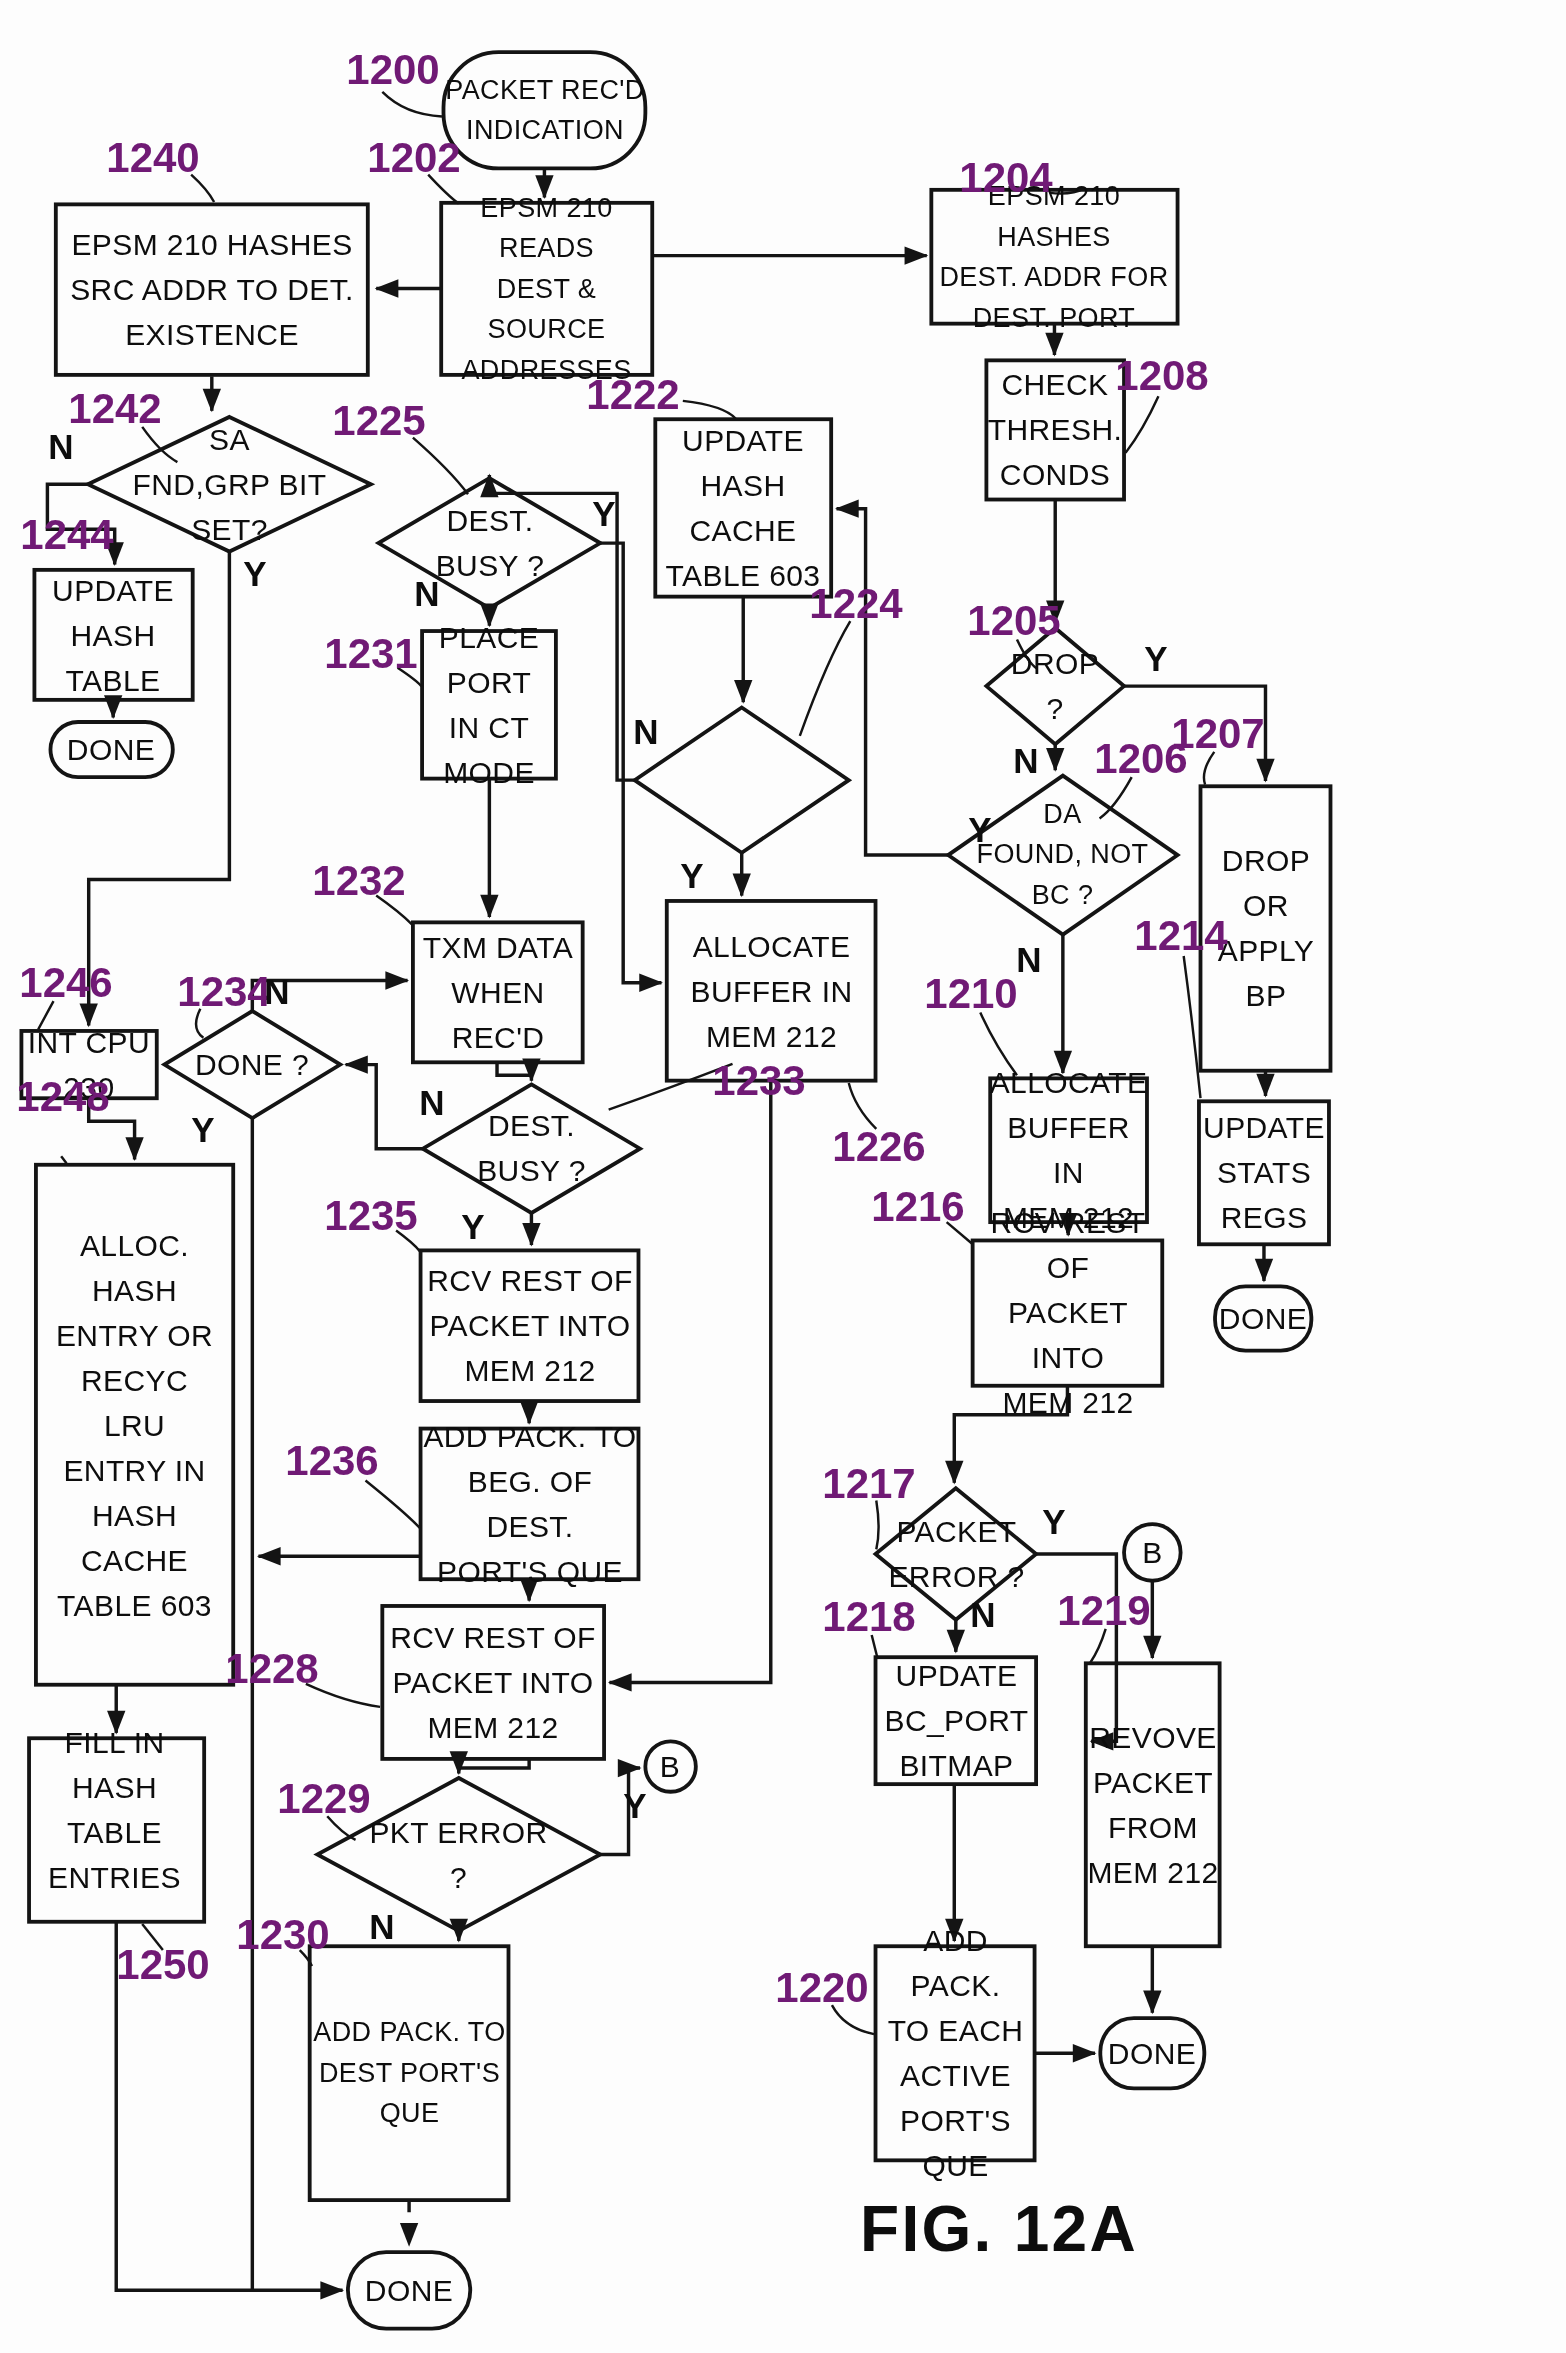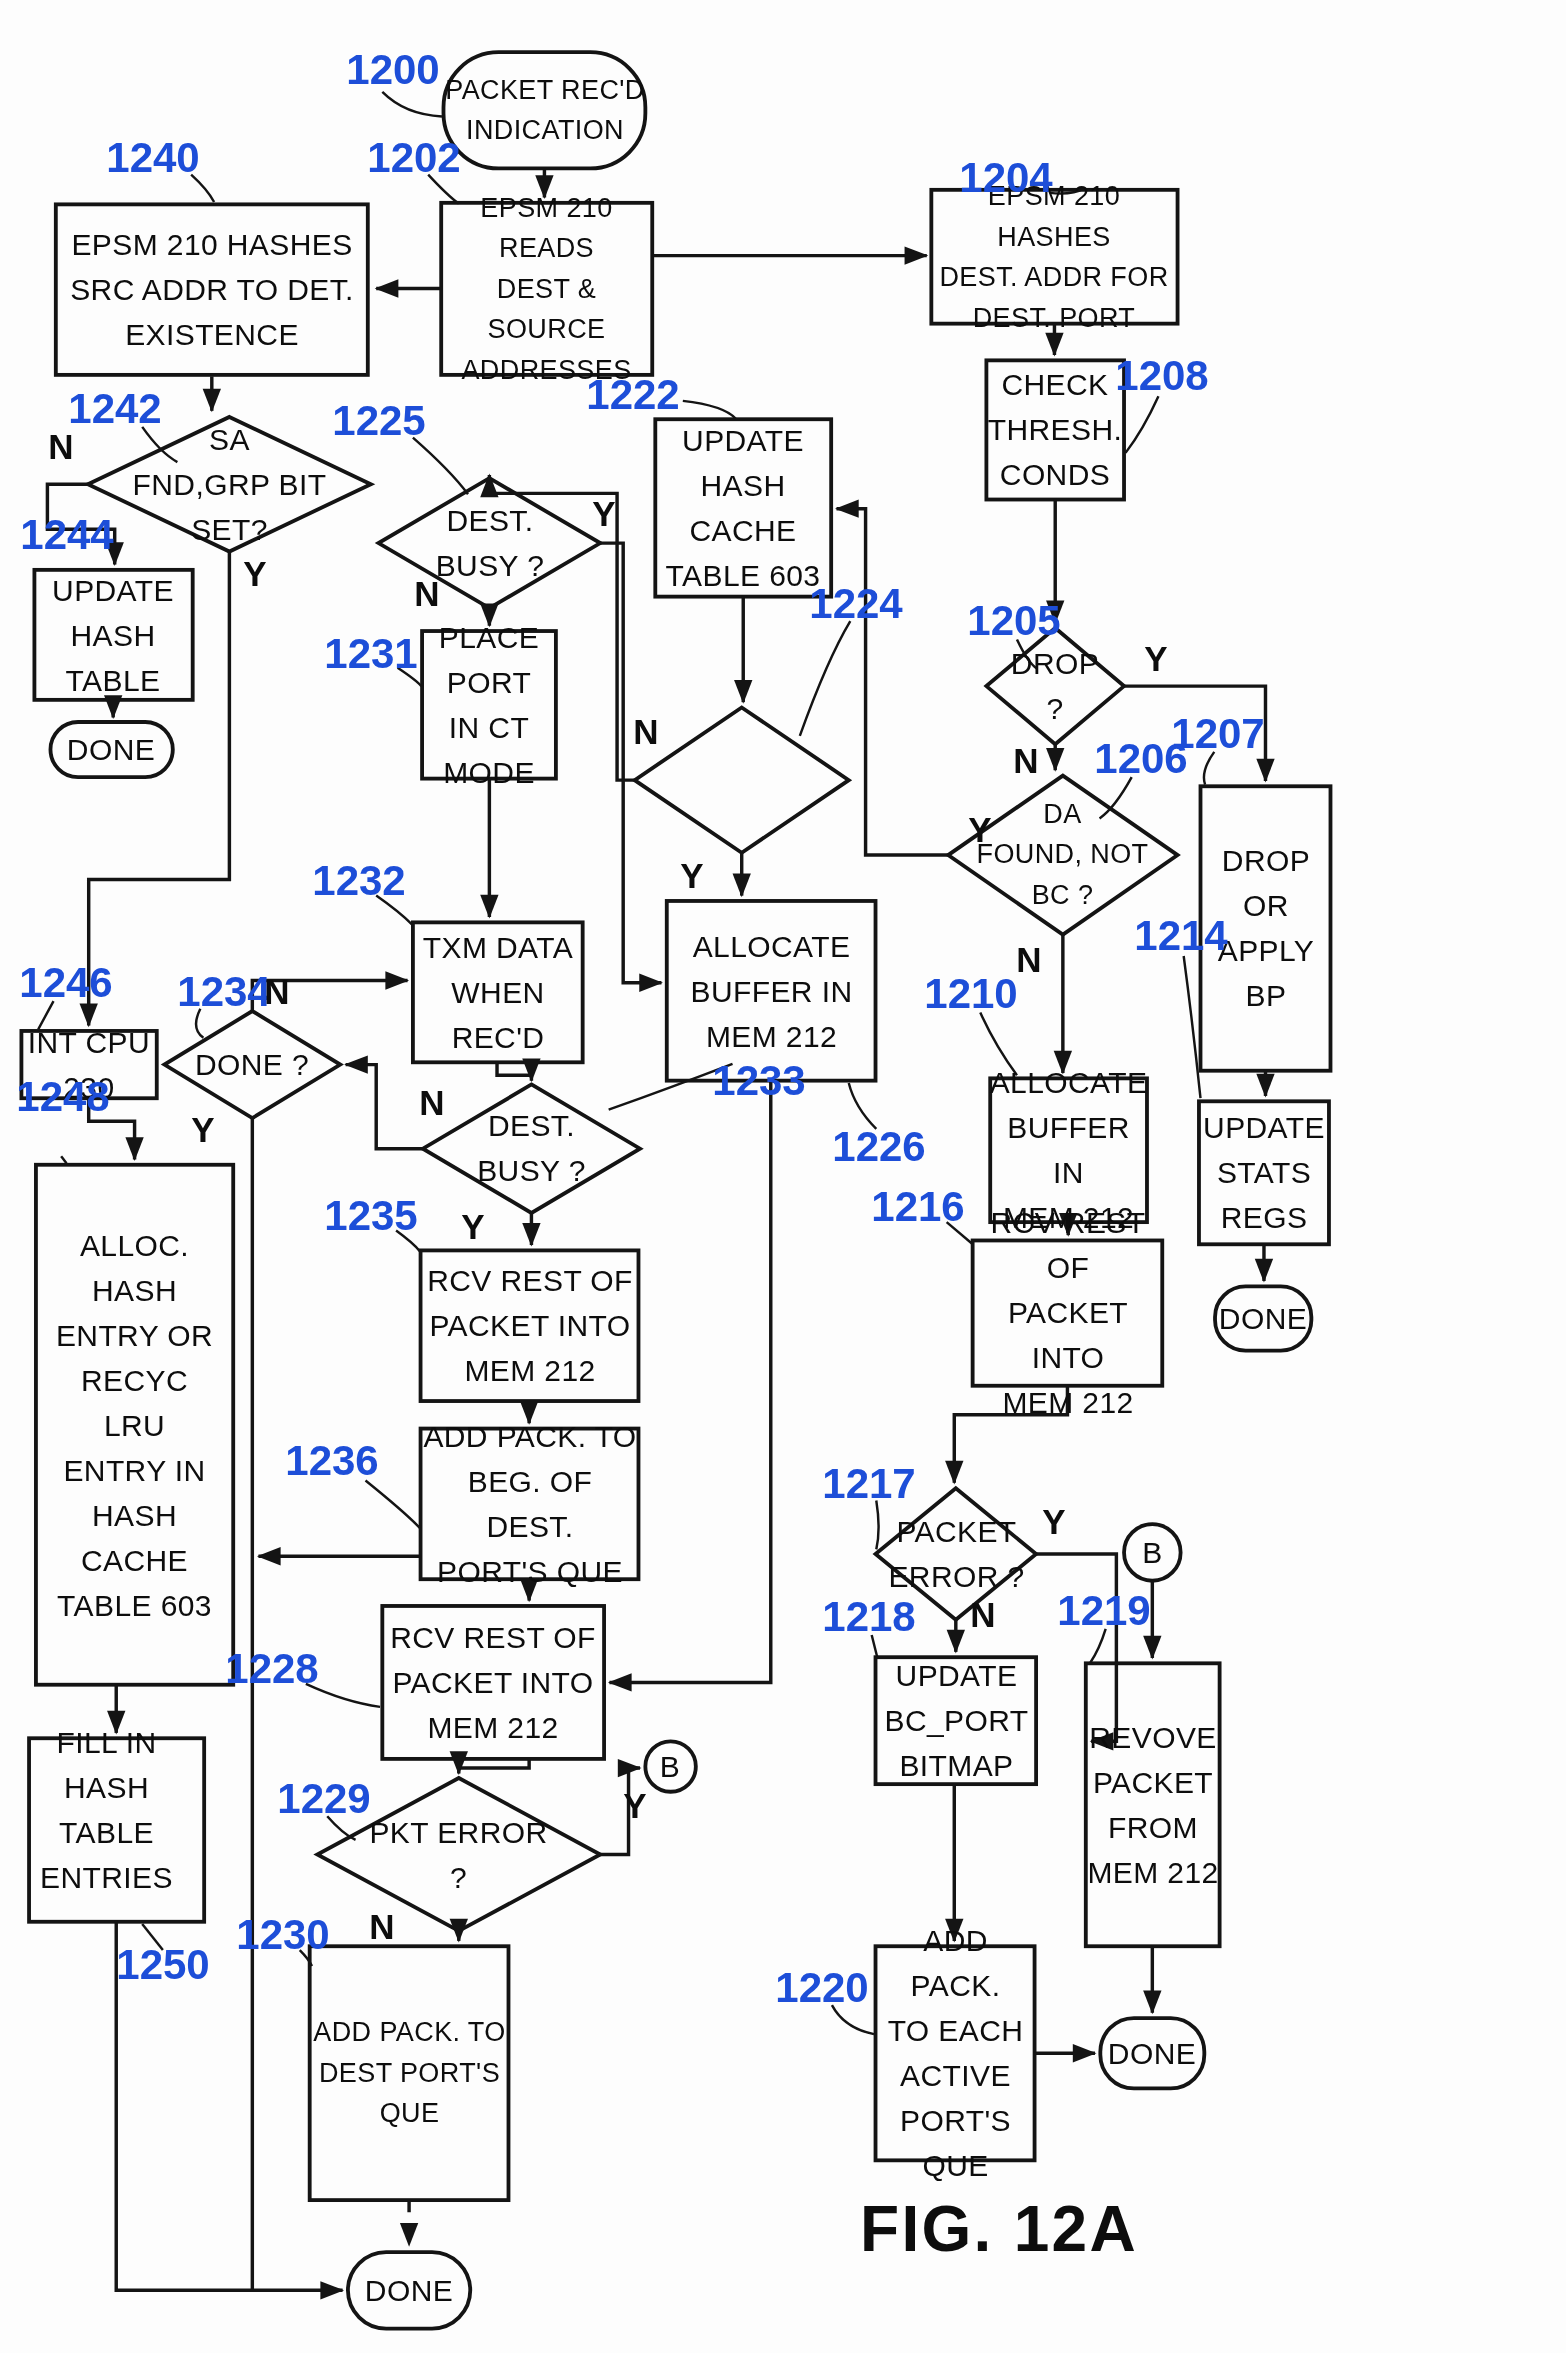--- a/index.html
+++ b/index.html
@@ -15,21 +15,21 @@
   .edge.dashed{stroke-dasharray:16 14;}
   .leader{fill:none;stroke:#141414;stroke-width:3.2;}
   .lbl{
     position:absolute;display:flex;align-items:center;justify-content:center;
     text-align:center;white-space:pre-line;font-size:30px;line-height:1.5;
     color:#0d0d0d;letter-spacing:0.4px;
   }
   .fs36{font-size:27px;}
   .ref{
     position:absolute;transform:translate(-50%,-50%);font-size:42px;
-    font-weight:700;color:#1d4ed8;white-space:nowrap;
+    font-weight:700;color:#701a75;white-space:nowrap;
   }
   .yn{
     position:absolute;transform:translate(-50%,-50%);font-size:35px;
     font-weight:600;color:#0d0d0d;
   }
   .caption{
     position:absolute;transform:translate(-50%,-50%);font-size:64px;
     font-weight:700;letter-spacing:2.3px;color:#0d0d0d;white-space:nowrap;
   }
 </style>
@@ -249,21 +249,21 @@
   <div class="lbl" style="left:382px;top:1606px;width:222px;height:153px">RCV REST OF
 PACKET INTO
 MEM 212</div>
   <div class="lbl" style="left:876px;top:1657px;width:161px;height:127px">UPDATE
 BC_PORT
 BITMAP</div>
   <div class="lbl" style="left:1086px;top:1663px;width:134px;height:283px">REVOVE
 PACKET
 FROM
 MEM 212</div>
-  <div class="lbl" style="left:19px;top:1738px;width:175px;height:144px">FILL IN
+  <div class="lbl" style="left:27px;top:1738px;width:175px;height:144px">FILL IN
 HASH
 TABLE
 ENTRIES</div>
   <div class="lbl" style="left:645px;top:1741px;width:50px;height:50px">B</div>
   <div class="lbl" style="left:317px;top:1778px;width:283px;height:153px">PKT ERROR
 ?</div>
   <div class="lbl fs36" style="left:310px;top:1946px;width:199px;height:254px">ADD PACK. TO
 DEST PORT'S
 QUE</div>
   <div class="lbl" style="left:876px;top:1946px;width:159px;height:214px">ADD PACK.

